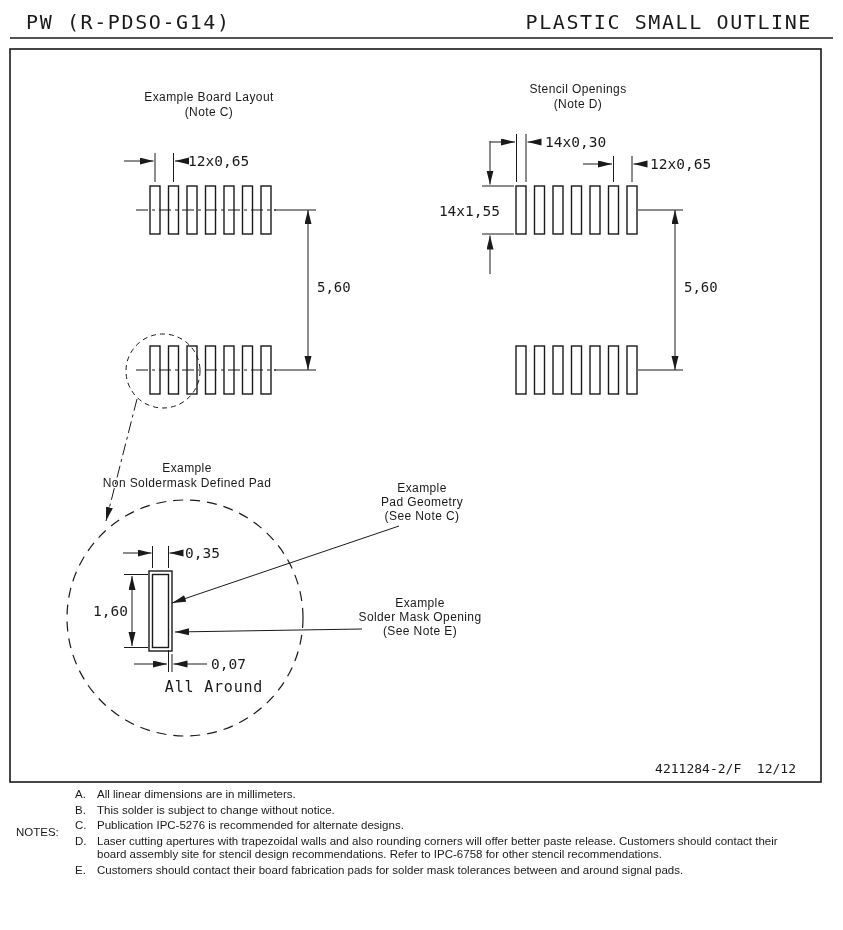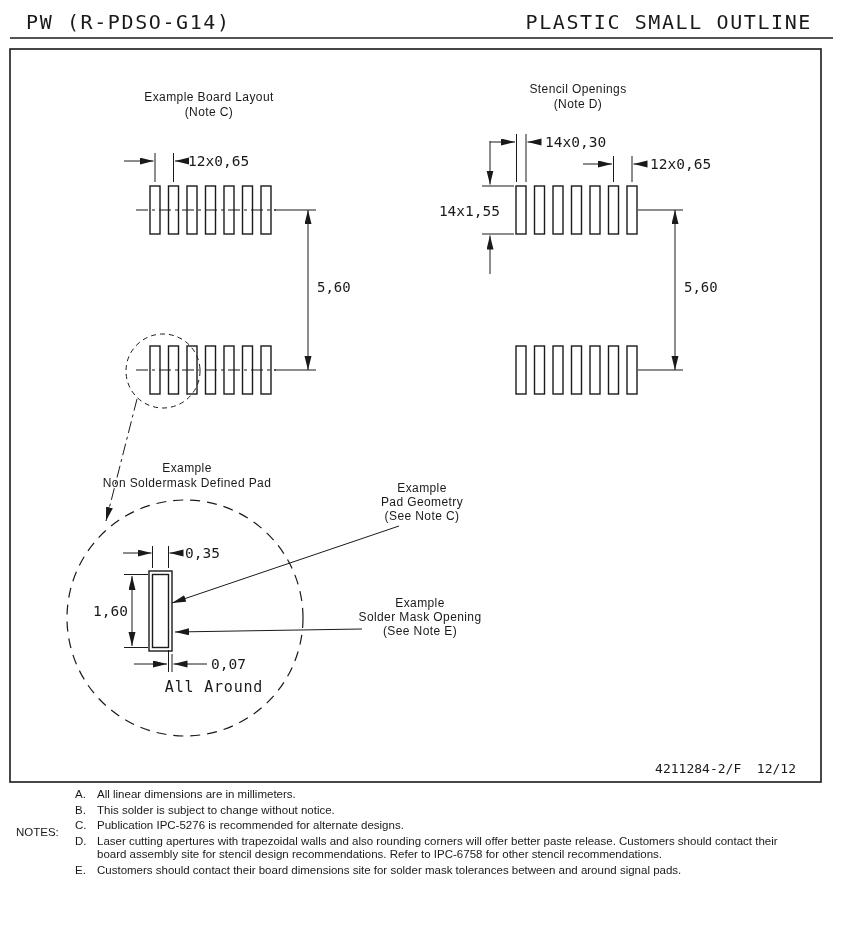--- a/index.html
+++ b/index.html
@@ -177,15 +177,15 @@
   <div class="notes-grid">
     <span class="note-id">A.</span>
     <span class="note-text">All linear dimensions are in millimeters.</span>
     <span class="note-id">B.</span>
     <span class="note-text">This solder is subject to change without notice.</span>
     <span class="note-id">C.</span>
     <span class="note-text">Publication IPC-5276 is recommended for alternate designs.</span>
     <span class="note-id">D.</span>
     <span class="note-text">Laser cutting apertures with trapezoidal walls and also rounding corners will offer better paste release.  Customers should contact their board assembly site for stencil design recommendations. Refer to IPC-6758 for other stencil recommendations.</span>
     <span class="note-id">E.</span>
-    <span class="note-text">Customers should contact their board dimensions site for solder mask tolerances between and around signal pads.</span>
+    <span class="note-text">Customers should contact their board fabrication pads for solder mask tolerances between and around signal pads.</span>
   </div>
 </div>
 
 </body></html>

